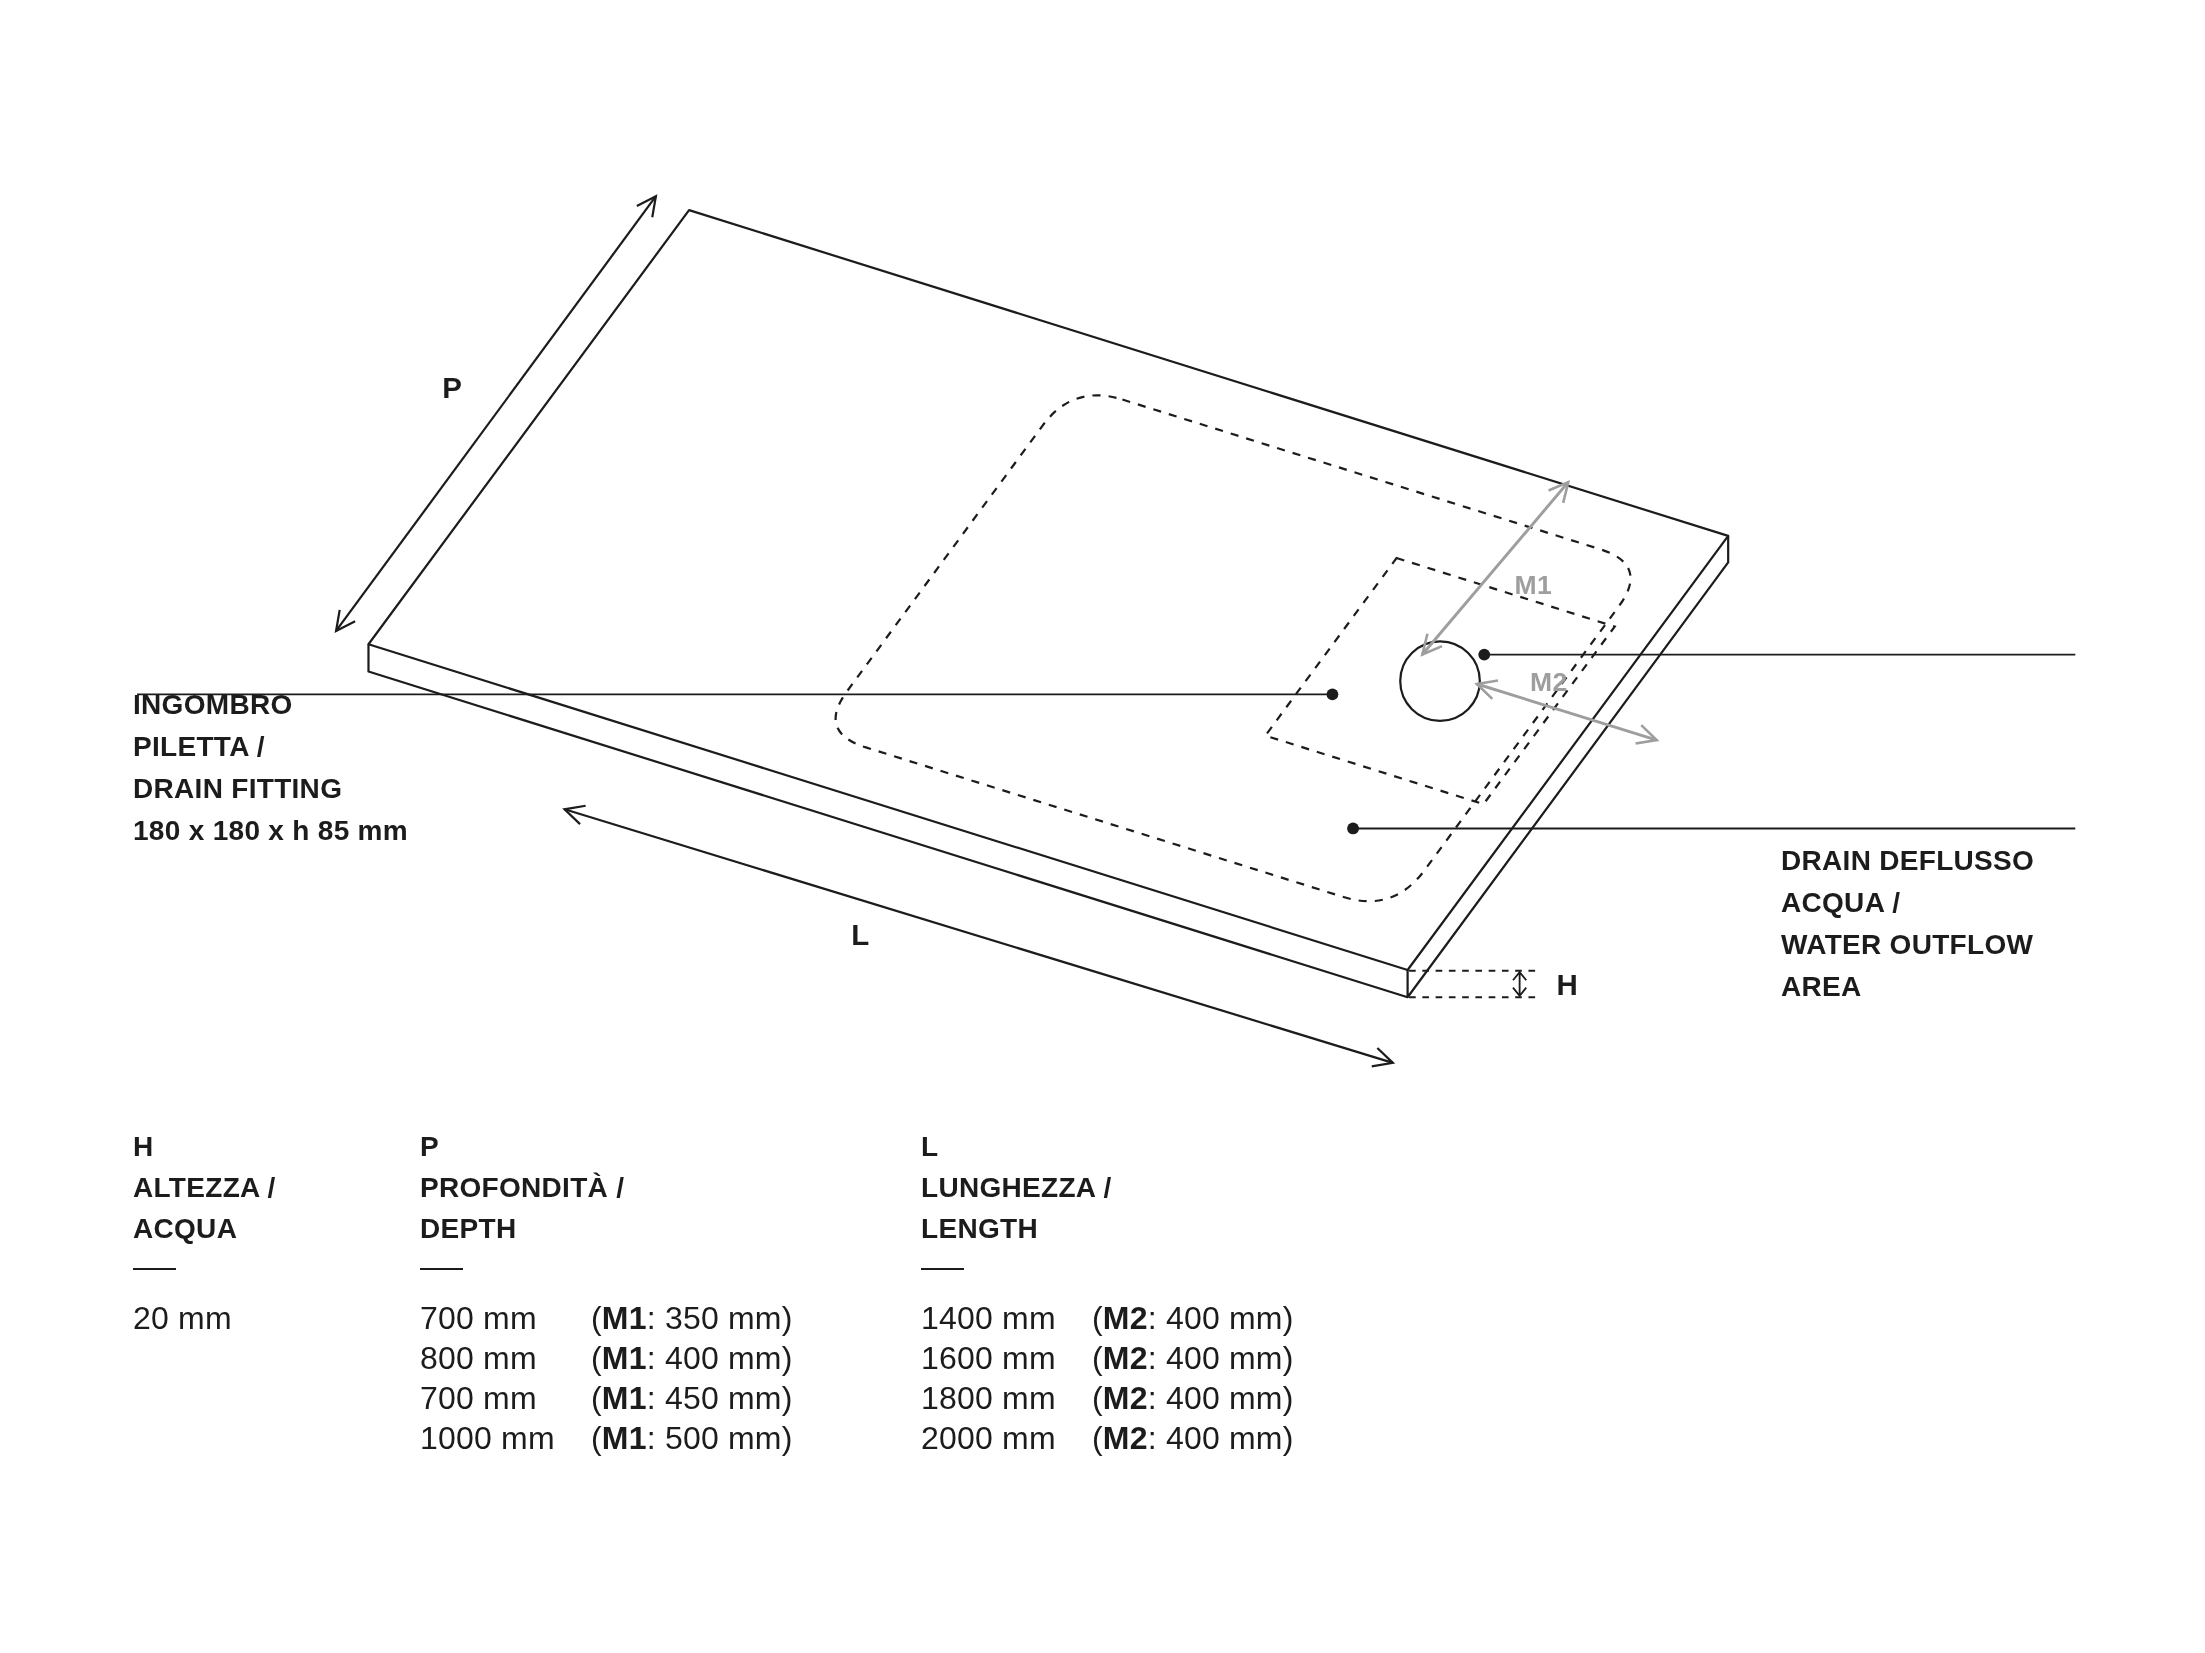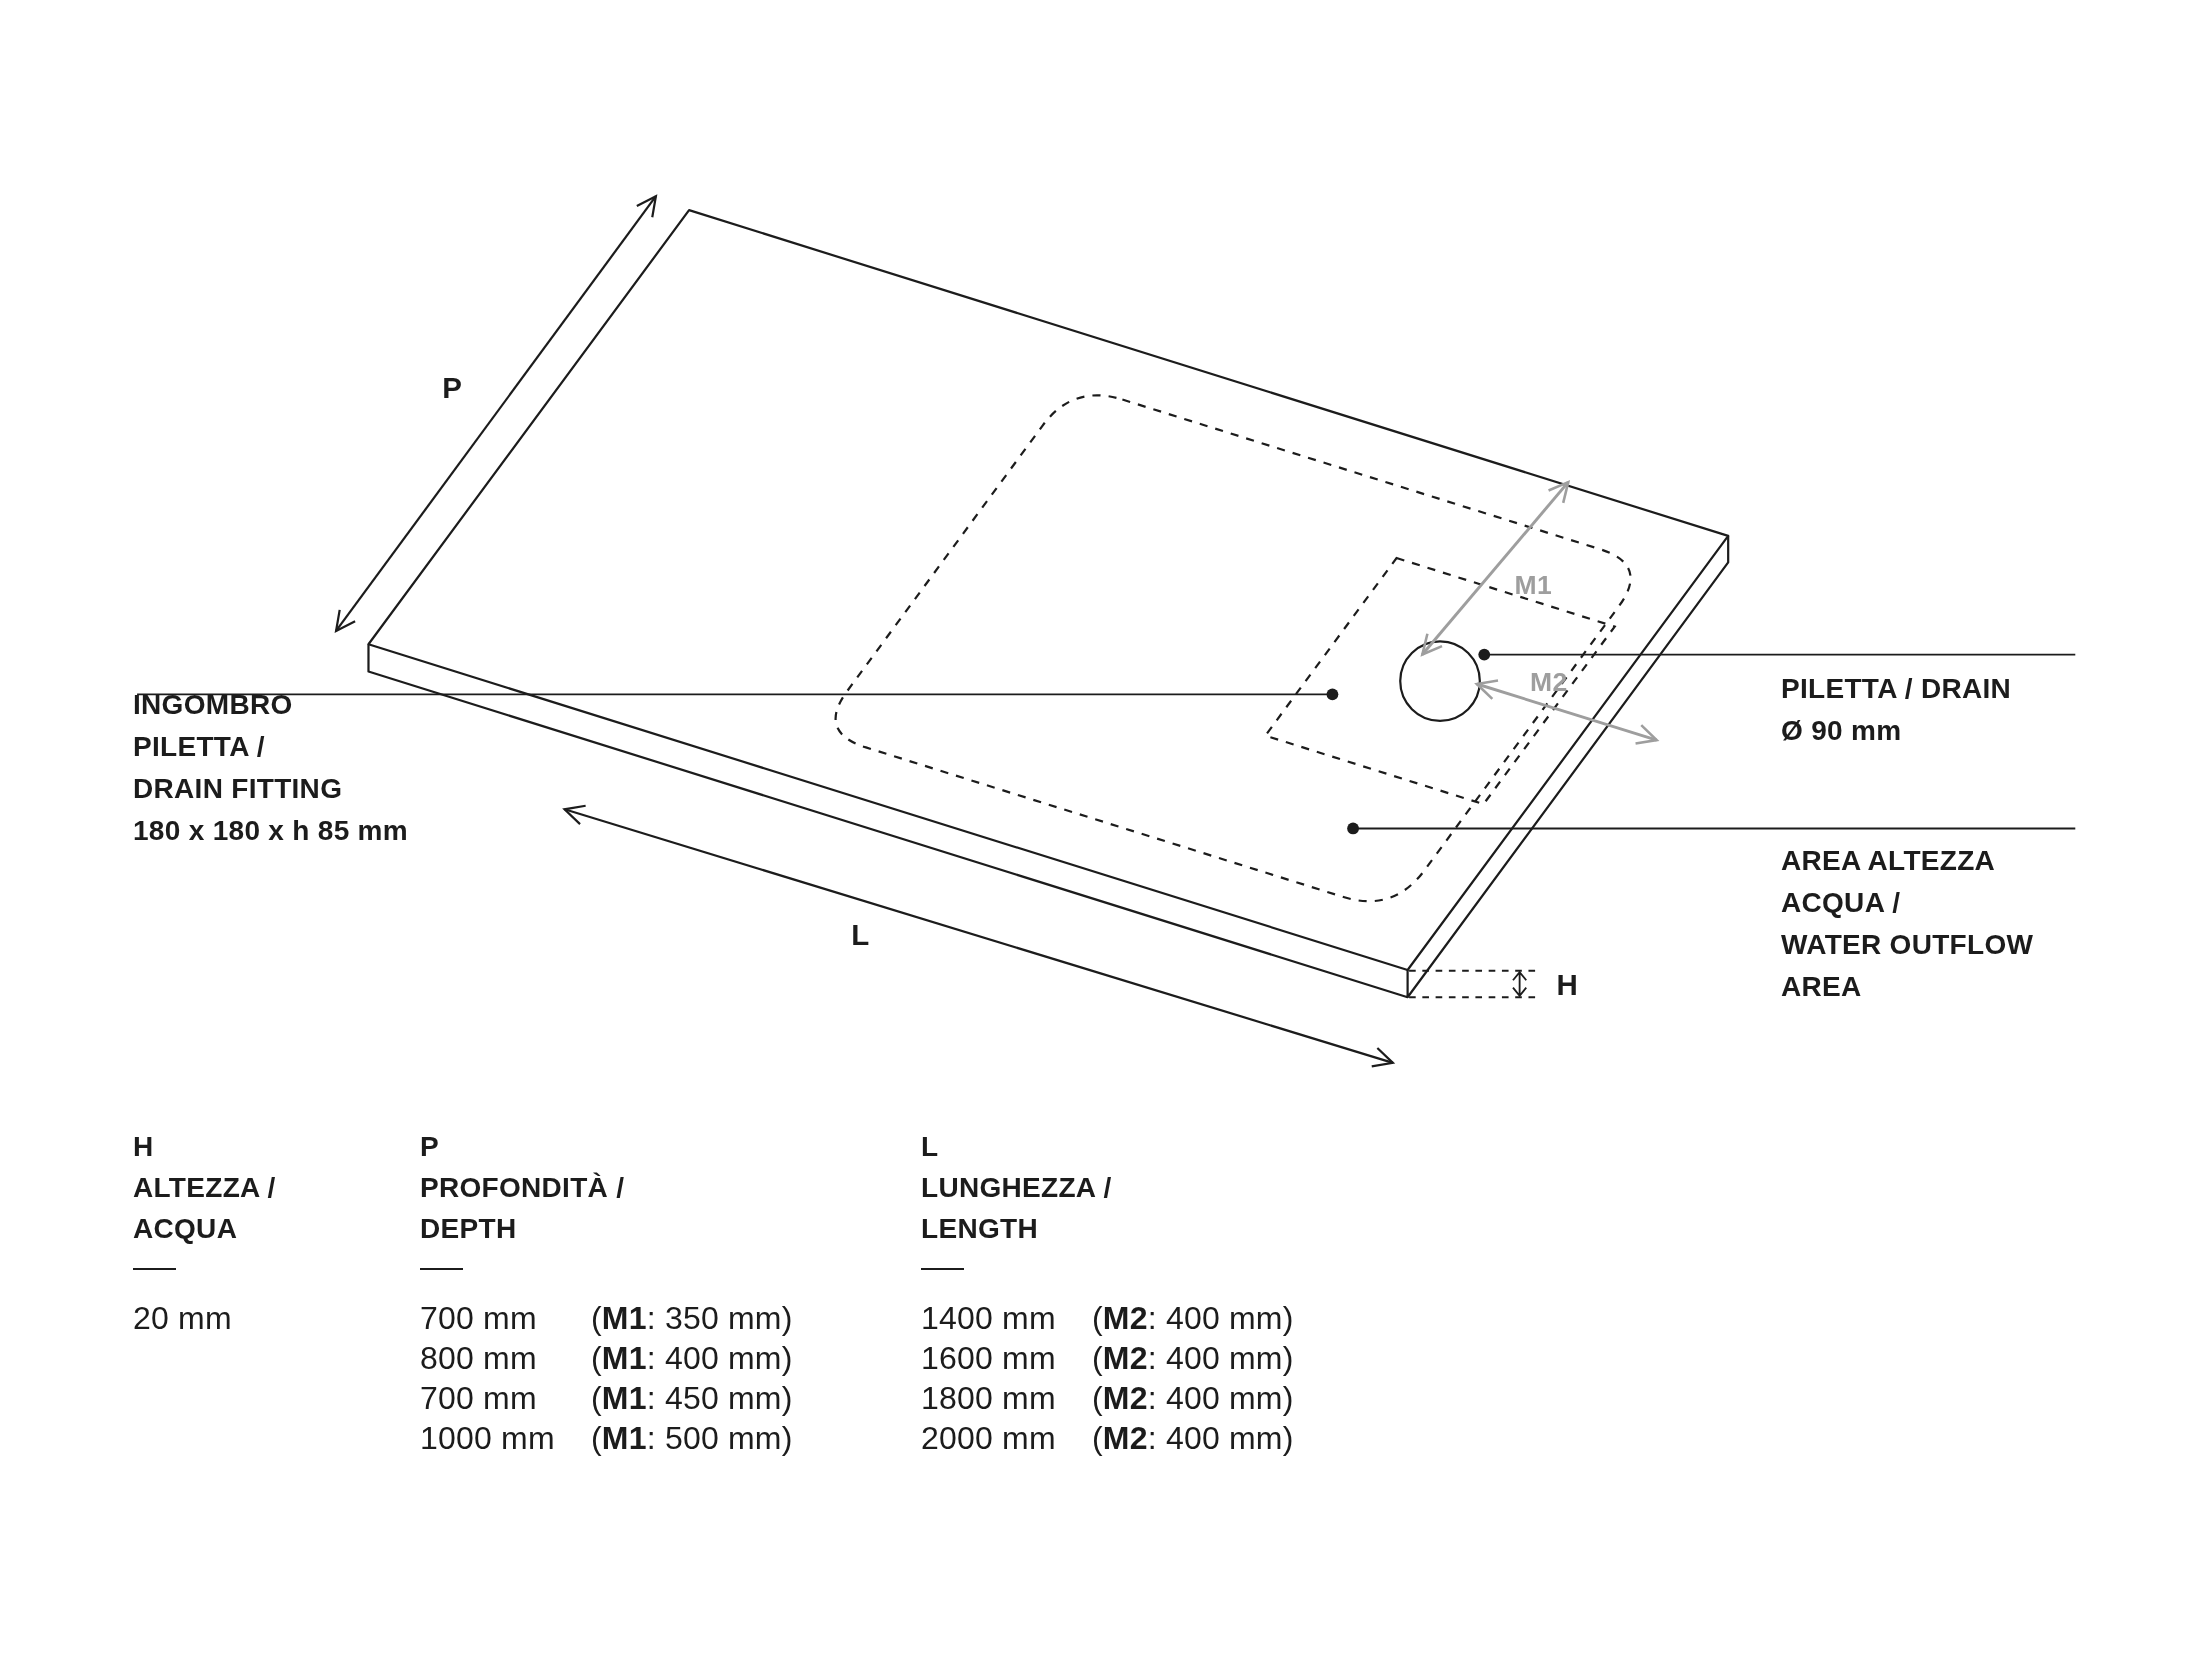--- a/index.html
+++ b/index.html
@@ -96,27 +96,23 @@
     <text class="dimlabel" x="2112" y="1350">H</text>
   </svg>
 
   <div class="callout" style="left:133px; top:684px;">
     <div>INGOMBRO</div>
     <div>PILETTA /</div>
     <div>DRAIN FITTING</div>
     <div>180 x 180 x h 85 mm</div>
   </div>
 
-  <div class="callout" style="left:1781px; top:668px;">
-    <div>PILETTA / DRAIN</div>
-    <div>Ø 90 mm</div>
-  </div>
 
   <div class="callout" style="left:1781px; top:840px;">
-    <div>AREA ALTEZZA</div>
+    <div>DRAIN DEFLUSSO</div>
     <div>ACQUA /</div>
     <div>WATER OUTFLOW</div>
     <div>AREA</div>
   </div>
 
   <div class="legend-col" style="left:133px;">
     <div class="lg-head">
       <div>H</div>
       <div>ALTEZZA /</div>
       <div>ACQUA</div>

